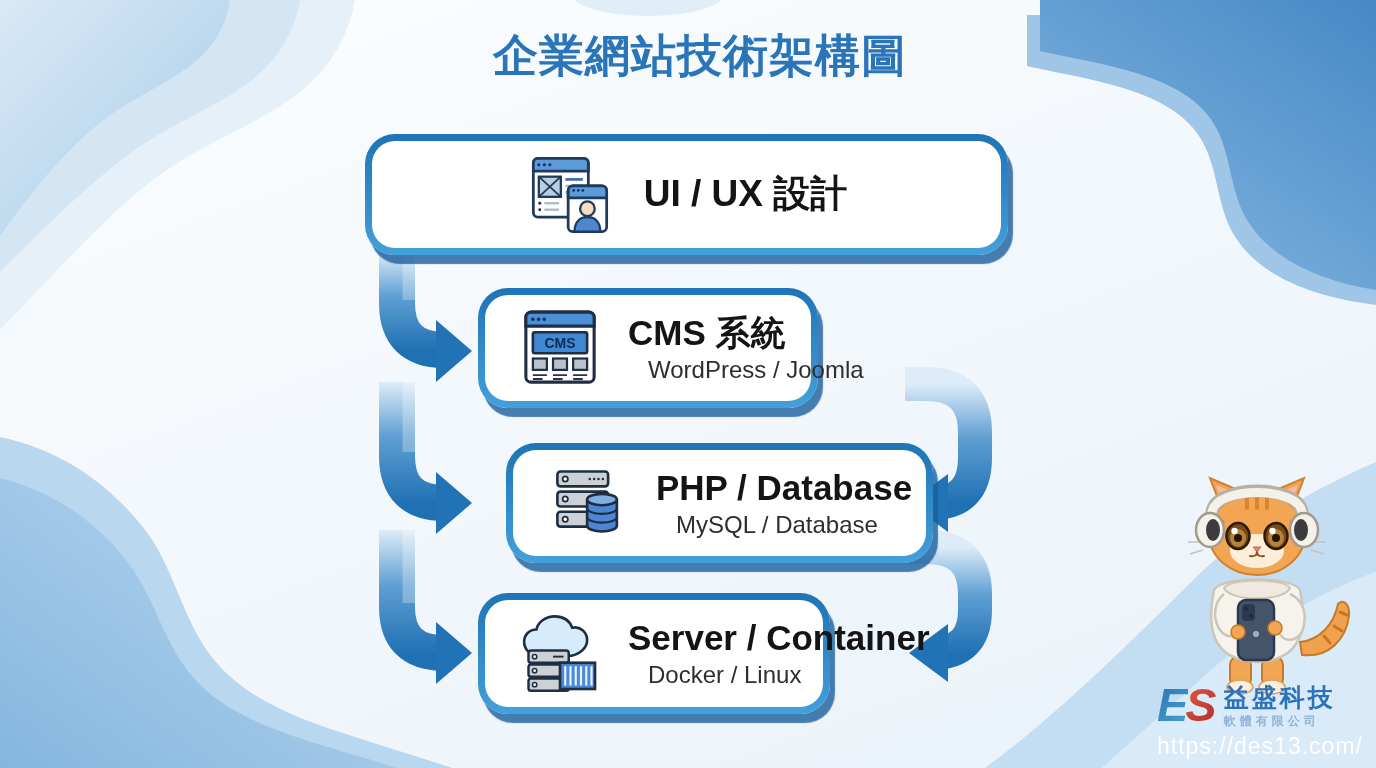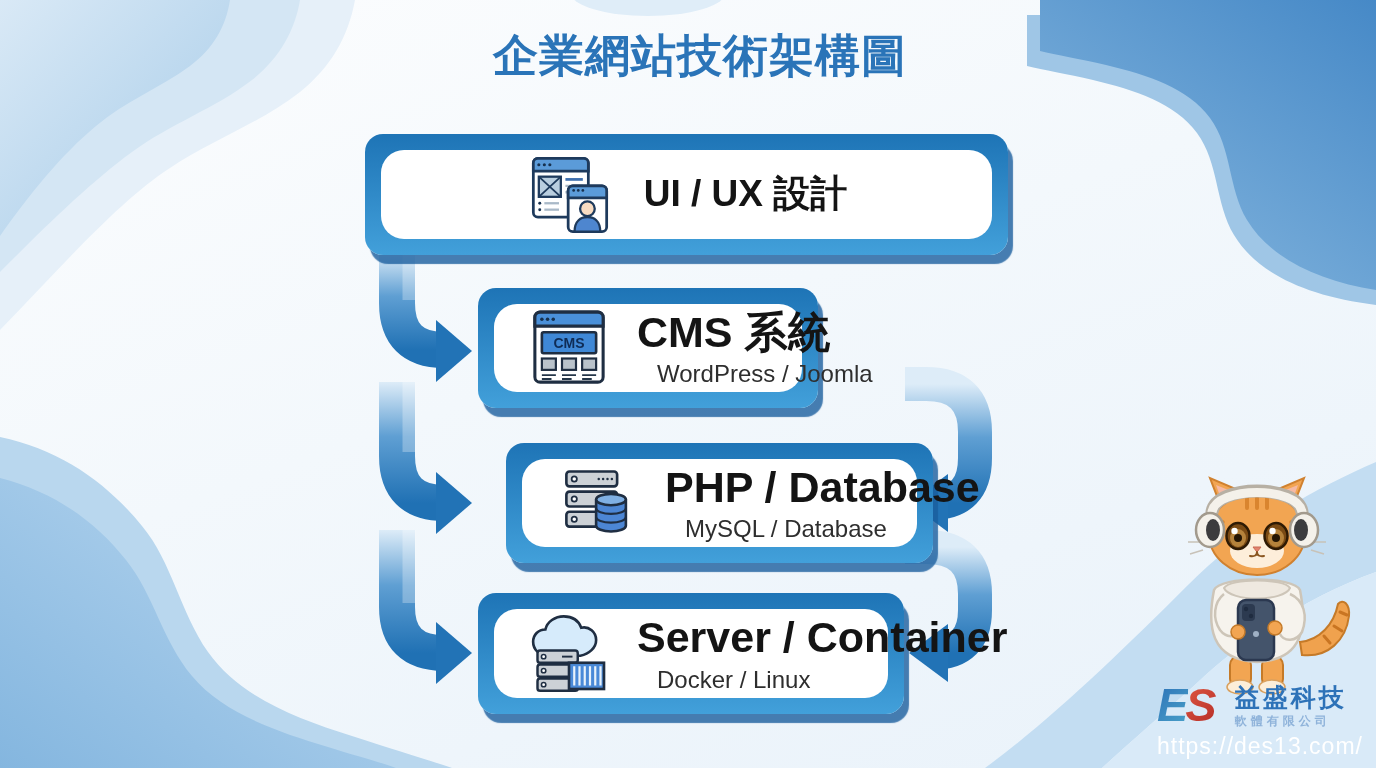--- a/index.html
+++ b/index.html
@@ -4,47 +4,47 @@
 <style>
   html,body{margin:0;padding:0;}
   body{font-family:"Liberation Sans","DejaVu Sans",sans-serif;}
   .stage{position:relative;width:1376px;height:768px;overflow:hidden;
     background:linear-gradient(160deg,#fcfdfe 0%,#f3f8fc 45%,#e9f2fa 100%);}
   svg.bg{position:absolute;left:0;top:0;width:1376px;height:768px;}
 
   .title{position:absolute;top:26px;left:0;width:100%;text-align:center;
     font-size:45px;font-weight:700;color:#2a74b8;letter-spacing:1px;margin:0;padding-left:12px;}
 
-  .box{position:absolute;border-radius:18px;padding:16px;box-sizing:border-box;
+  .box{position:absolute;border-radius:30px;padding:7px;box-sizing:border-box;
     background:linear-gradient(180deg,#1e74b6,#42a0da);
     box-shadow:5px 9px 1px rgba(26,94,158,0.8);}
   .box-inner{width:100%;height:100%;background:#ffffff;border-radius:23px;
     display:flex;align-items:center;gap:26px;padding-left:33px;box-sizing:border-box;}
   #box1{left:365px;top:134px;width:643px;height:121px;}
   #box2{left:478px;top:288px;width:340px;height:120px;}
   #box3{left:506px;top:443px;width:427px;height:120px;}
-  #box4{left:478px;top:593px;width:426px;height:121px;}
+  #box4{left:478px;top:593px;width:352px;height:121px;}
   #box1 .box-inner{justify-content:center;padding-left:0;gap:30px;}
   .box-icon{width:84px;height:84px;flex:0 0 auto;}
   #box1 .box-icon{width:88px;height:88px;}
   .box-texts{display:flex;flex-direction:column;justify-content:center;}
-  .box-title{font-size:43px;font-weight:800;color:#141414;line-height:1.2;white-space:nowrap;}
+  .box-title{font-size:35px;font-weight:800;color:#141414;line-height:1.2;white-space:nowrap;}
   #box1 .box-title{font-size:37px;}
   .box-sub{font-size:24px;color:#2e2e2e;line-height:1.2;margin-top:2px;white-space:nowrap;margin-left:20px;}
 
   .mascot{position:absolute;left:1150px;top:470px;width:215px;height:230px;}
 
   .brand{position:absolute;left:1157px;top:683px;}
   .logo-row{display:flex;align-items:flex-start;}
   .logo-e,.logo-s{font-size:47px;font-weight:900;font-style:italic;line-height:0.95;}
   .logo-e{color:#2d72b8;margin-right:-3px;
     background:linear-gradient(135deg,#2d72b8,#4aa3c9);-webkit-background-clip:text;background-clip:text;-webkit-text-fill-color:transparent;}
   .logo-s{color:#cf3a30;
     background:linear-gradient(135deg,#e05a43,#b32b26);-webkit-background-clip:text;background-clip:text;-webkit-text-fill-color:transparent;}
-  .logo-text{margin-left:18px;display:flex;flex-direction:column;}
+  .logo-text{margin-left:7px;display:flex;flex-direction:column;}
   .company{font-size:25px;font-weight:800;color:#2d72b8;letter-spacing:3px;line-height:1.15;}
   .suffix{font-size:12px;font-weight:700;color:#8fb3da;letter-spacing:4px;margin-top:1px;}
   .url{font-size:23px;color:#ffffff;margin-top:3px;letter-spacing:1px;}
 </style>
 </head>
 <body>
 
 <div class="stage">
 
   <svg class="bg" viewBox="0 0 1376 768">

